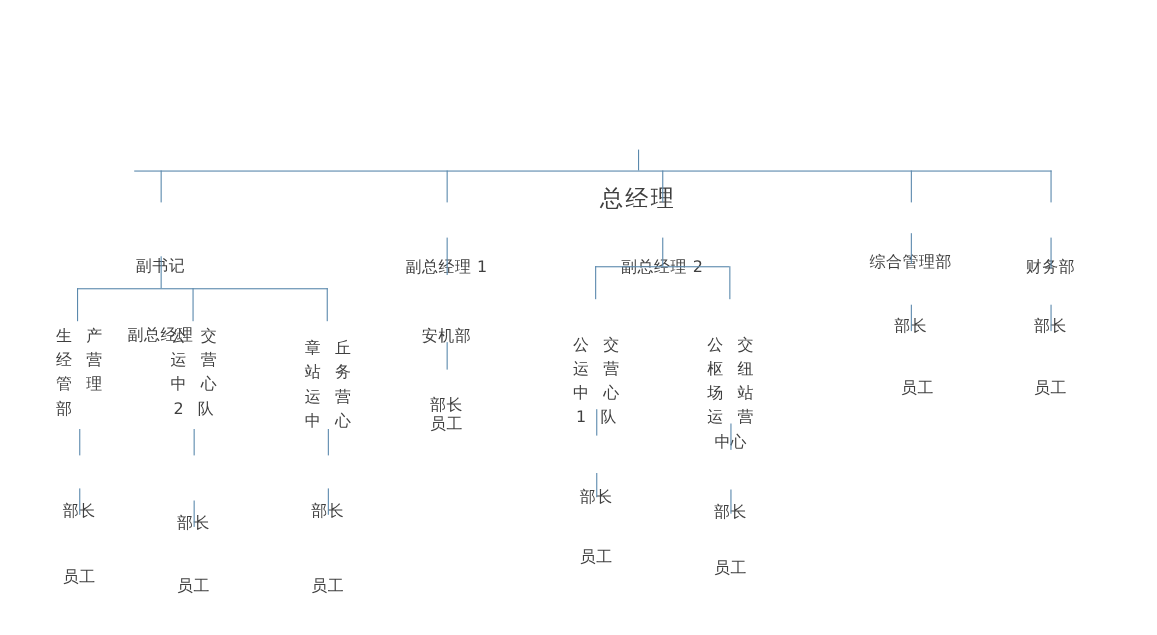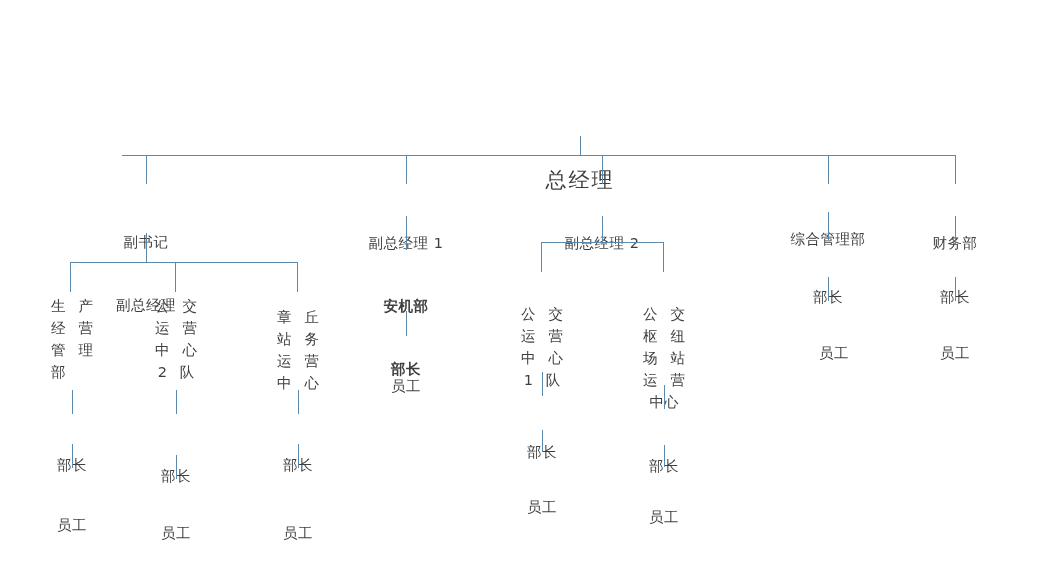--- a/index.html
+++ b/index.html
@@ -37,21 +37,21 @@
     text-align: center;
     white-space: pre;
     line-height: 1.45;
     color: #3f3f3f;
     transform: translateX(-50%);
   }
   .node .line { display: block; }
 
   .t-root   { font-size: 21px; letter-spacing: 2px; }
   .t-lvl2   { font-size: 14.5px; letter-spacing: 0.5px; }
-  .t-dept   { font-size: 14.5px; letter-spacing: 0.5px; font-weight: bold; }
+  .t-dept   { font-size: 14.5px; letter-spacing: 0.5px; }
   .t-role   { font-size: 14.5px; letter-spacing: 0.5px; }
 
   
   .vstack {
     position: absolute;
     transform: translateX(-50%);
     font-size: 14.5px;
     color: #3f3f3f;
     line-height: 1.52;
   }

